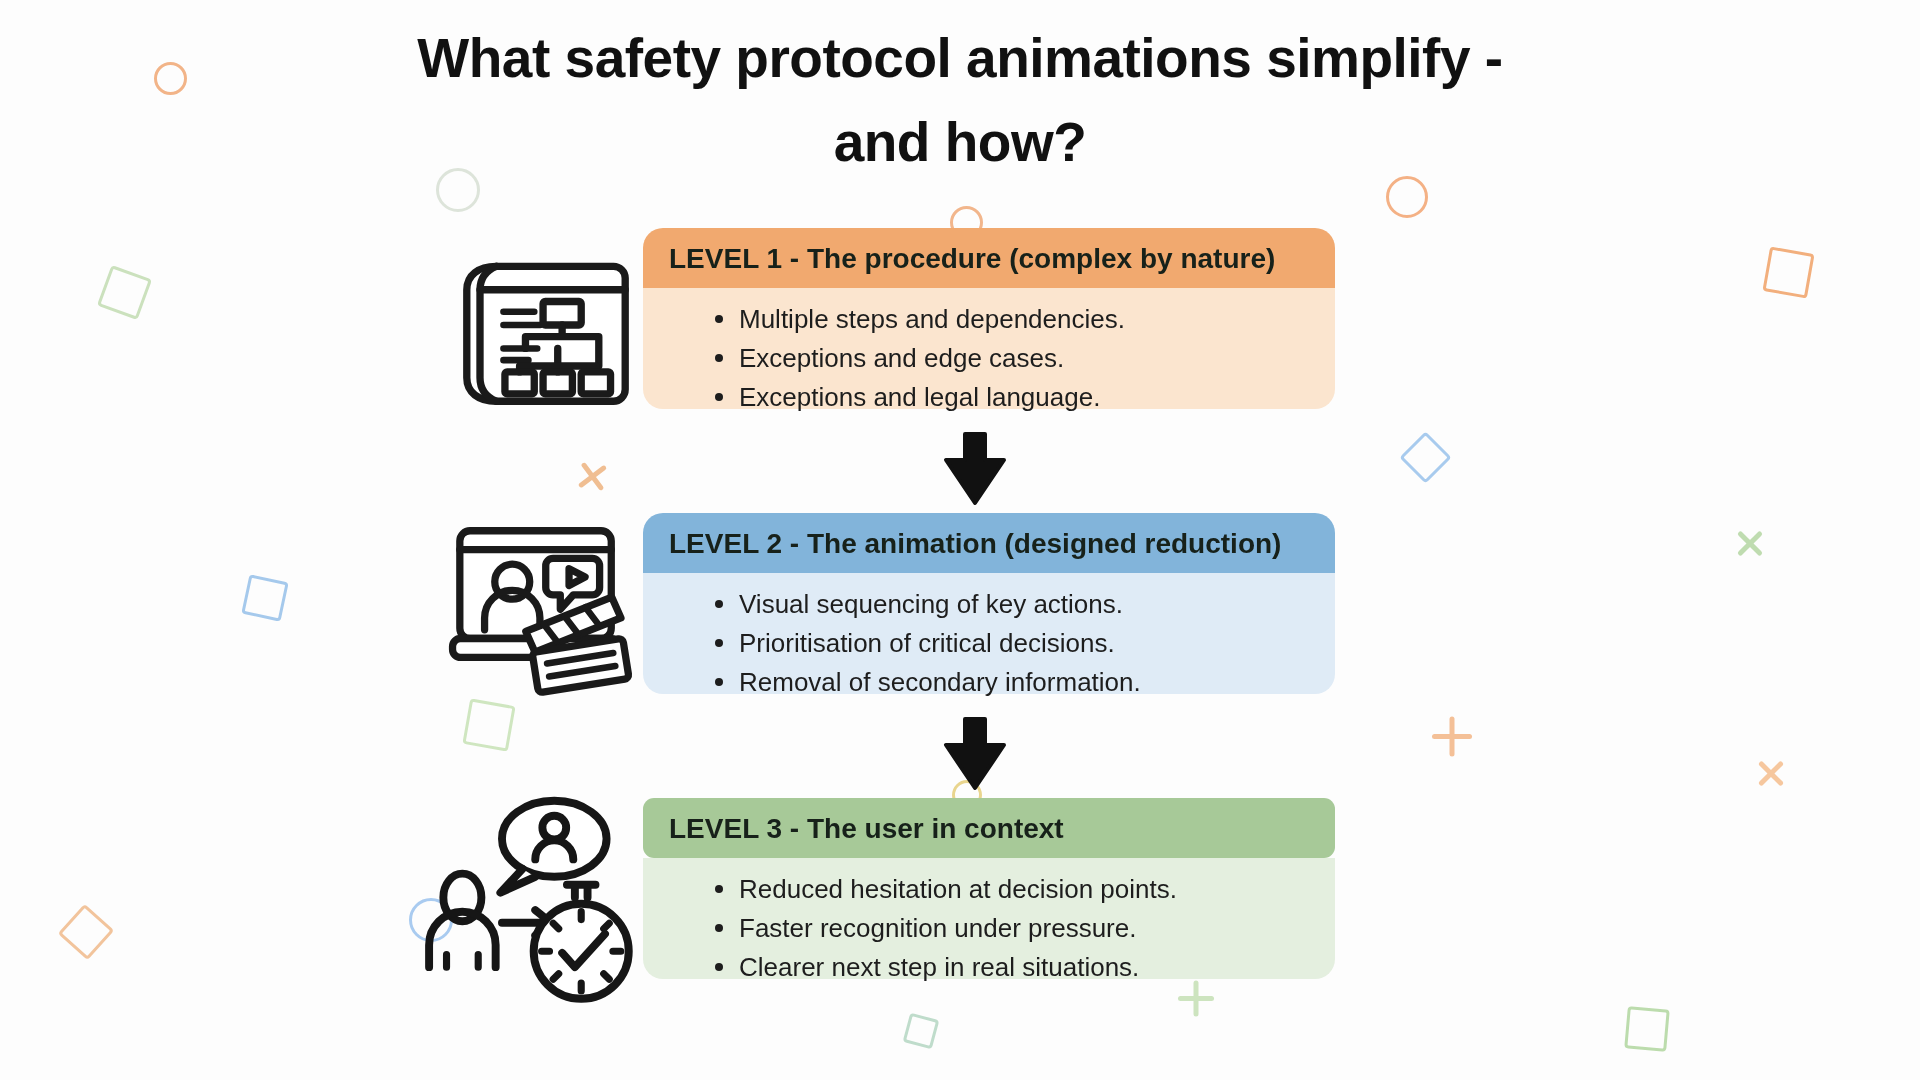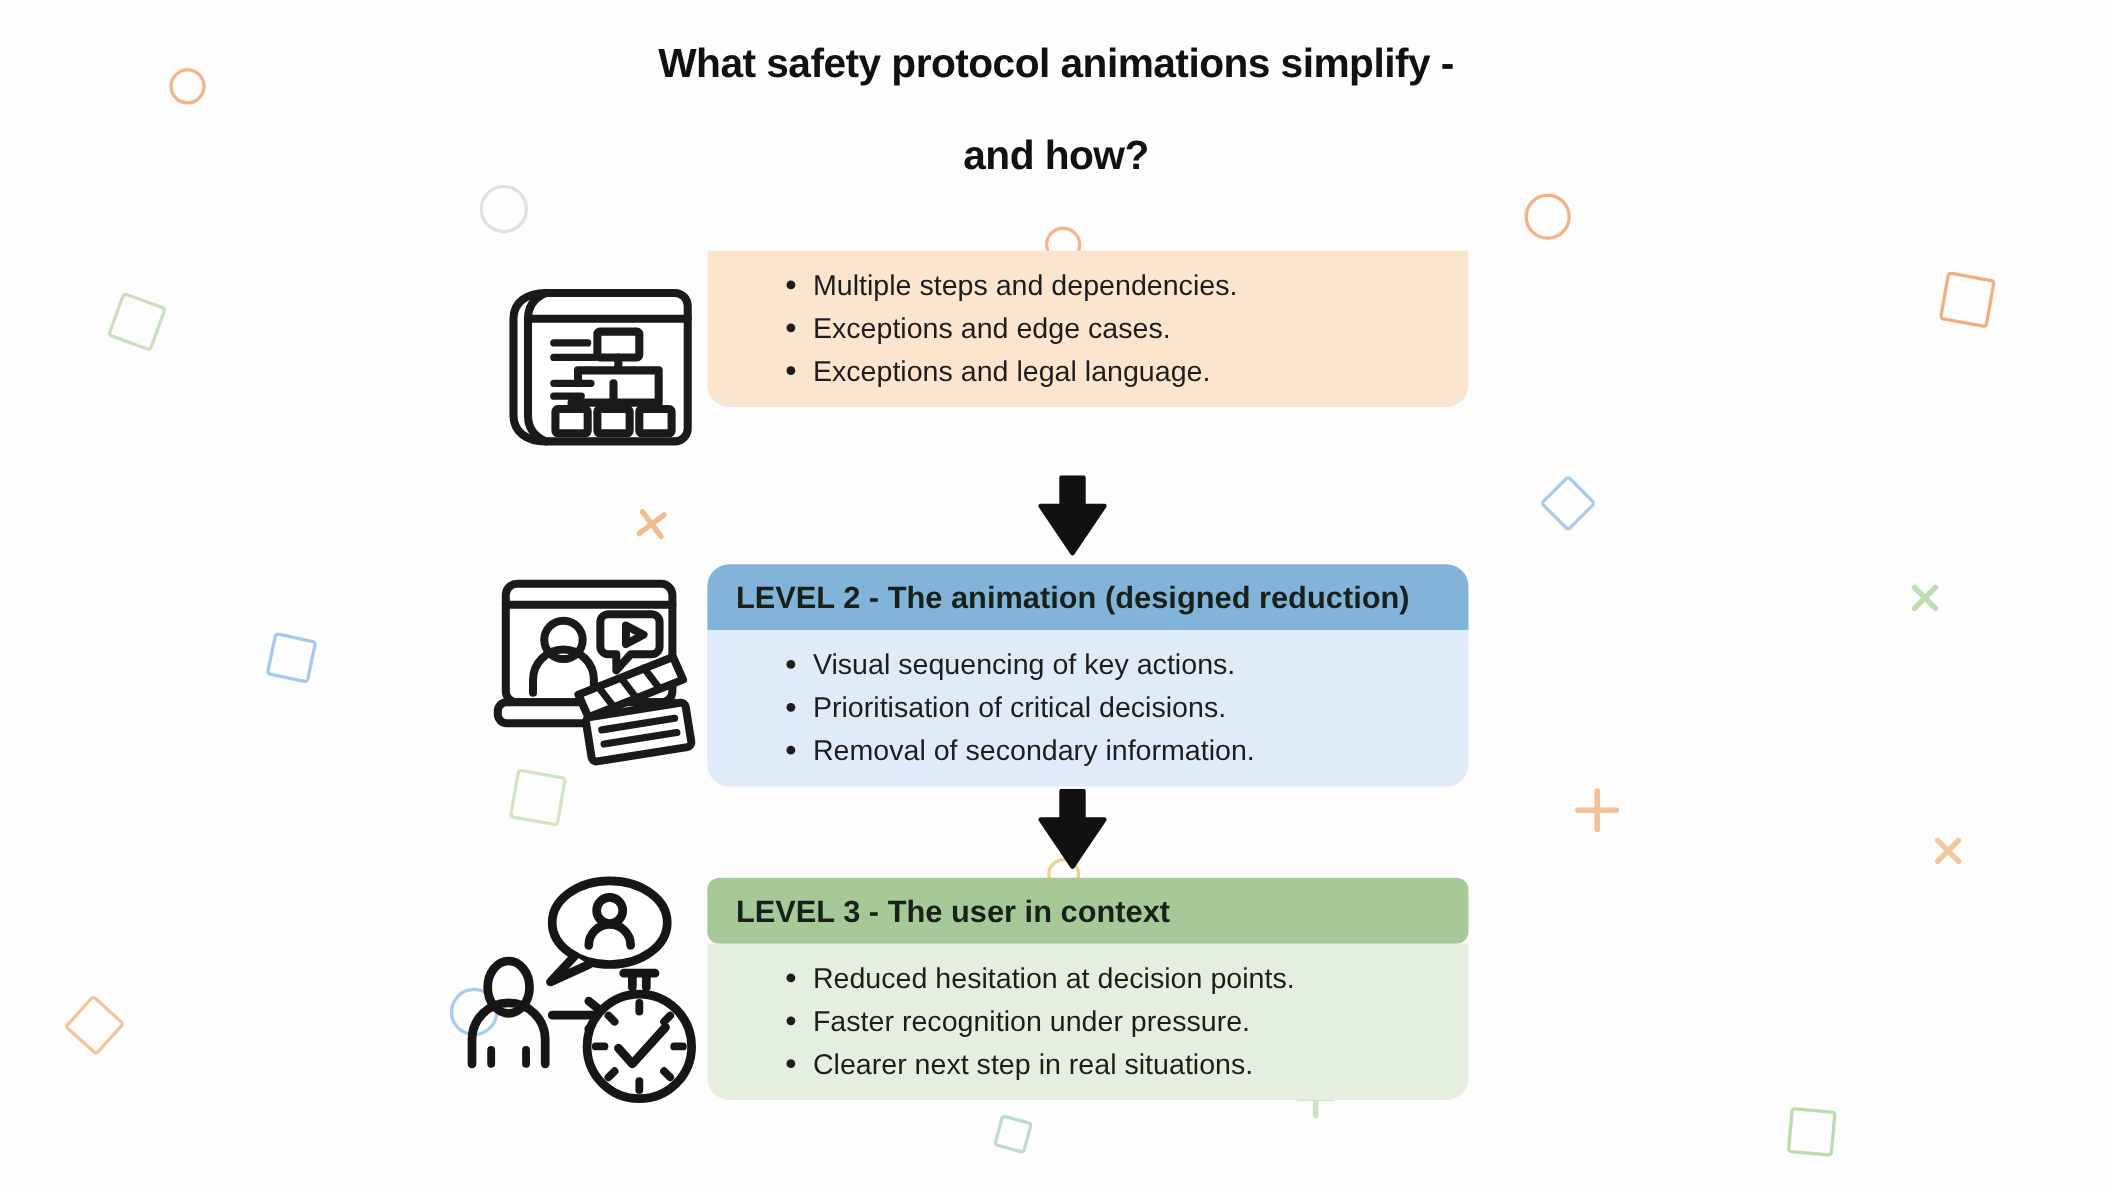--- a/index.html
+++ b/index.html
@@ -5,36 +5,36 @@
   html,body{margin:0;padding:0;background:#ffffff;}
   #canvas{
     position:relative;width:1920px;height:1080px;overflow:hidden;
     background:#fdfdfd;
     font-family:"Liberation Sans","DejaVu Sans",sans-serif;
     color:#161616;
   }
   
   .title{
     position:absolute;top:16px;left:20px;width:1880px;
-    text-align:center;font-size:37px;font-weight:700;color:#111;
+    text-align:center;font-size:55px;font-weight:700;color:#111;
     line-height:84px;letter-spacing:-0.5px;z-index:4;
   }
   
   .level-box{
     position:absolute;left:643px;width:692px;height:202px;
     border-radius:20px;z-index:2;
   }
   .box-header{
     height:60px;border-radius:20px 20px 0 0;
     font-size:28px;font-weight:700;color:#17211a;
     line-height:62px;padding-left:26px;
     white-space:nowrap;overflow:hidden;
   }
   .box-body{
-    height:142px;border-radius:0 0 20px 20px;box-sizing:border-box;
+    height:121px;border-radius:0 0 20px 20px;box-sizing:border-box;
     padding-top:14px;
   }
   .box-body ul{margin:0;padding:0 0 0 96px;list-style:none;}
   .box-body li{
     font-size:26px;color:#1d1d1d;line-height:34px;margin-bottom:5px;
     position:relative;
   }
   .box-body li::before{
     content:"";position:absolute;left:-24px;top:13px;width:8px;height:8px;
     border-radius:50%;background:#1d1d1d;
@@ -141,20 +141,21 @@
       </div>
       <div class="deco" style="left: 906px; top: 1016px; width: 30px; height: 30px; color: rgb(191, 220, 203); transform: rotate(15deg);">
         <div class="shape-square"></div>
       </div>
       <div class="deco" style="left: 1626px; top: 1008px; width: 42px; height: 42px; color: rgb(188, 220, 173); transform: rotate(5deg);">
         <div class="shape-square"></div>
       </div>
     </div>
 
   <div class="level-box lv1" style="top:228px">
+    <div class="box-header" style="background: rgb(241, 169, 111);">LEVEL 1 - The procedure (complex by nature)</div>
     <div class="box-body" style="background: rgb(251, 229, 207);">
       <ul>
         <li>Multiple steps and dependencies.</li>
         <li>Exceptions and edge cases.</li>
         <li>Exceptions and legal language.</li>
       </ul>
     </div>
   </div>
 
   <div class="level-box lv2" style="top:513px">

